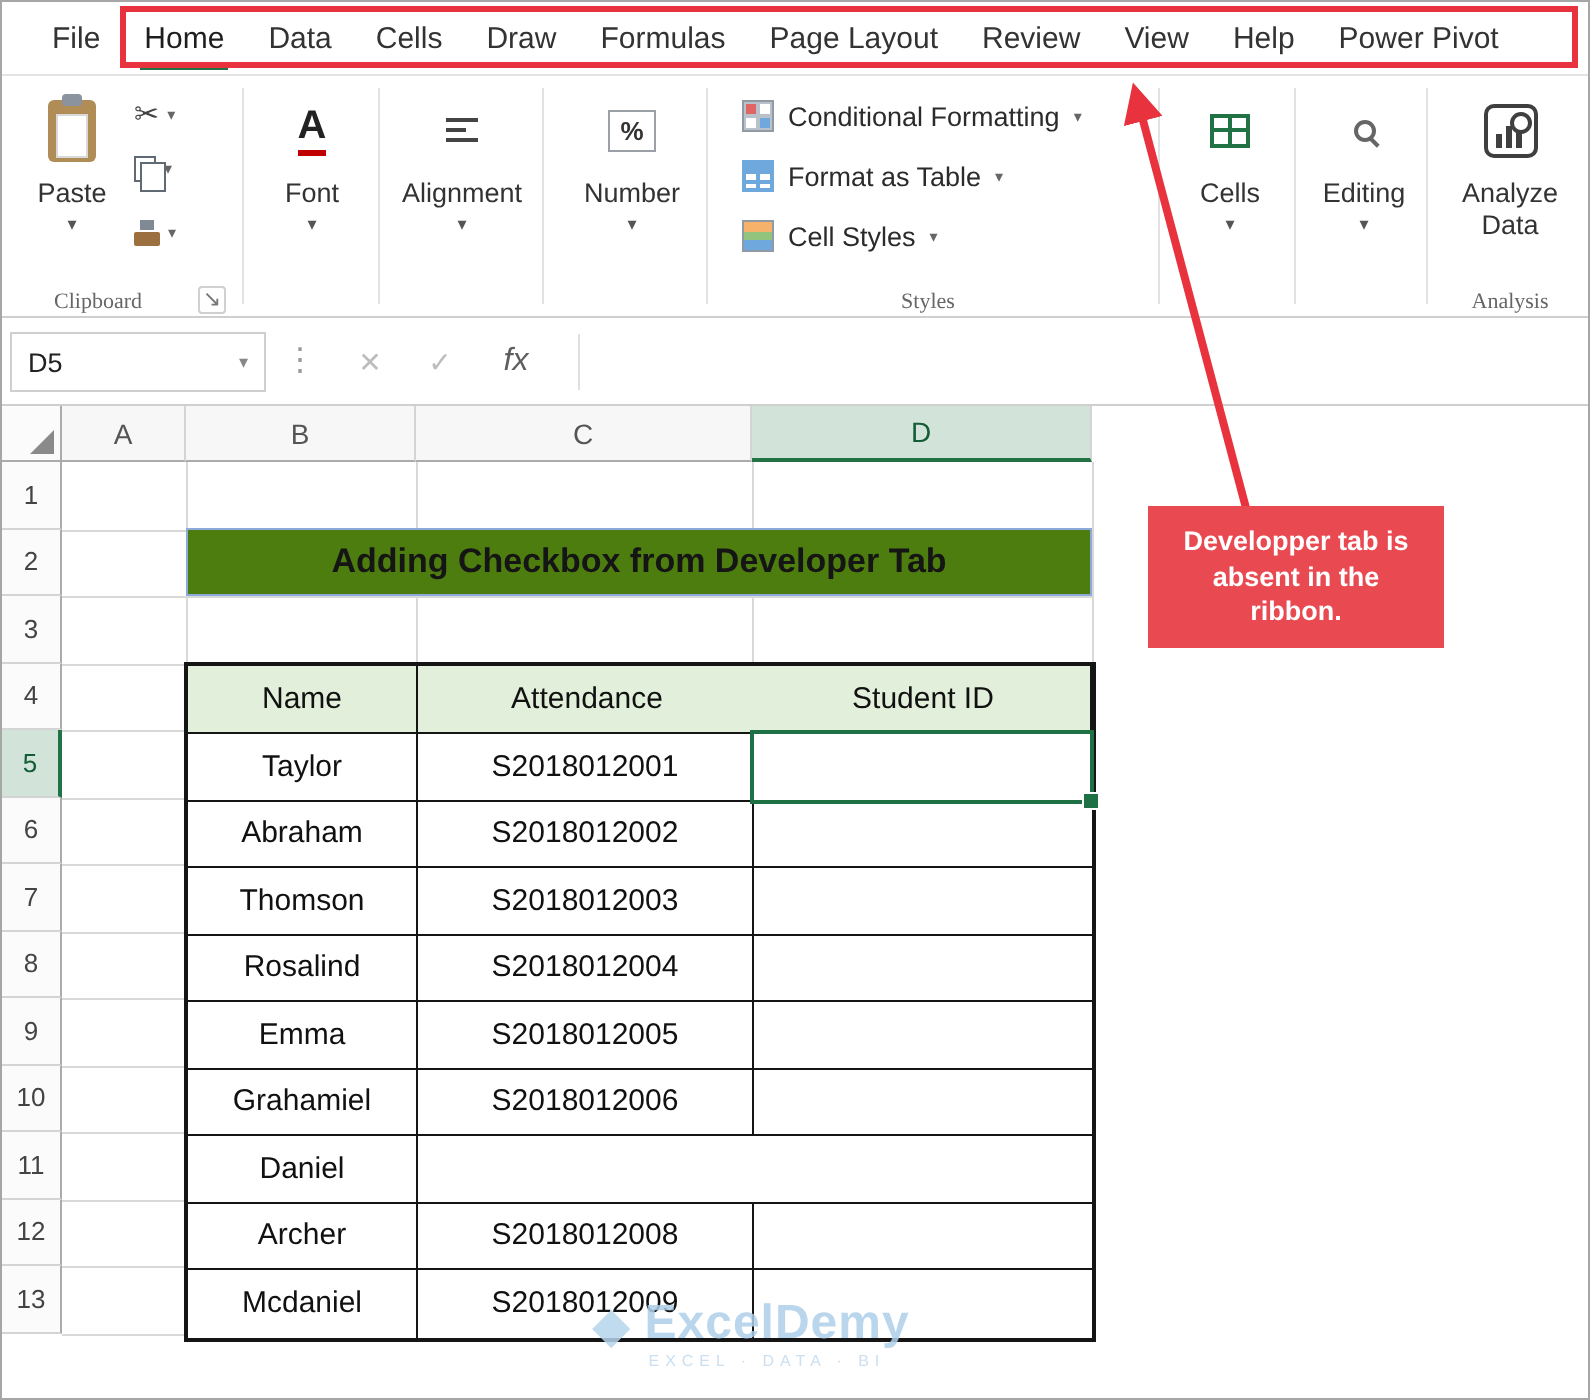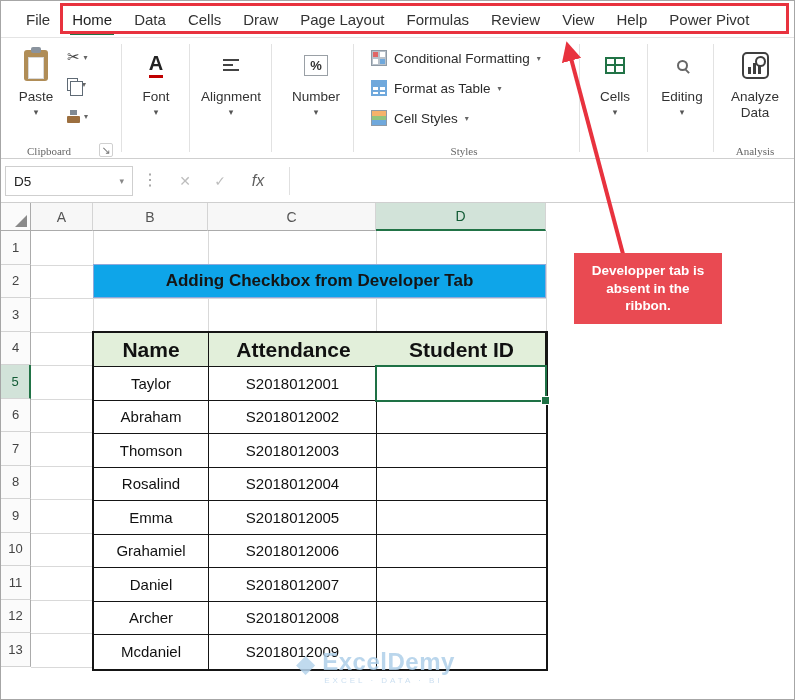--- a/index.html
+++ b/index.html
@@ -83,27 +83,27 @@
   .sheet{position:absolute;left:0;top:202px;width:795px;height:498px;background:#fff;overflow:hidden;z-index:1;}
   .corner{position:absolute;left:0;top:0;width:30px;height:28px;background:#fbfbfb;border-right:1px solid #ababab;border-bottom:1px solid #ababab;cursor:pointer;}
   .corner::after{content:"";position:absolute;right:3px;bottom:3px;border-style:solid;border-width:0 0 12px 12px;border-color:transparent transparent #8a8a8a transparent;}
   .colh{position:absolute;top:0;height:28px;background:#f7f7f7;display:flex;align-items:center;justify-content:center;font-size:14px;color:#555;border-right:1px solid #d4d4d4;border-bottom:1px solid #ababab;cursor:pointer;}
   .colh.sel{background:#d2e3d9;color:#135c36;border-bottom:2px solid #217346;}
   .rowh{position:absolute;left:0;width:30px;height:33.5px;background:#fbfbfb;display:flex;align-items:center;justify-content:center;font-size:13px;color:#444;border-right:1px solid #ababab;border-bottom:1px solid #d4d4d4;cursor:pointer;}
   .rowh.sel{background:#d2e3d9;color:#135c36;border-right:2px solid #217346;}
   .hline{position:absolute;left:30px;width:515px;height:1px;background:#d9d9d9;z-index:0;}
   .vline{position:absolute;top:28px;width:1px;height:436px;background:#d9d9d9;z-index:0;}
 
-  .title-banner{position:absolute;left:92px;top:61px;width:453px;height:34px;background:#0ea5e9;border:1px solid #8ea9db;display:flex;align-items:center;justify-content:center;font-size:17px;font-weight:bold;color:#151515;z-index:2;}
+  .title-banner{position:absolute;left:92px;top:61px;width:453px;height:34px;background:#4d7c0f;border:1px solid #8ea9db;display:flex;align-items:center;justify-content:center;font-size:17px;font-weight:bold;color:#151515;z-index:2;}
 
   .xtable{position:absolute;left:91px;top:128px;width:456px;border:2px solid #151515;background:#fff;z-index:2;}
   .trow{display:flex;height:33.5px;border-bottom:1.5px solid #151515;}
   .trow:last-child{border-bottom:none;}
   .trow.thead{height:34px;background:#e2efda;}
-  .trow.thead .tcell{font-weight:bold;font-size:21px;}
+  .trow.thead .tcell{font-weight:normal;font-size:15px;}
   .tcell{display:flex;align-items:center;justify-content:center;border-right:1.5px solid #151515;font-size:15px;color:#111;}
   .tcell.c0{width:115px;}.tcell.c1{width:168px;}.tcell.c2{flex:1;border-right:none;}
 
   .selbox{position:absolute;left:374px;top:162px;width:172px;height:37px;border:2px solid #1e7145;z-index:4;pointer-events:none;}
   .selbox::after{content:"";position:absolute;right:-5px;bottom:-5px;width:7px;height:7px;background:#1e7145;border:1.5px solid #fff;}
 
   
   .callout{position:absolute;left:573px;top:252px;width:148px;min-height:68px;background:#e94a52;color:#fff;font-weight:bold;font-size:13.5px;line-height:1.3;text-align:center;padding:9px 10px;z-index:9;}
   .arrow-layer{position:absolute;left:0;top:0;width:795px;height:700px;z-index:8;pointer-events:none;}
 
@@ -115,22 +115,22 @@
 </style>
 </head>
 <body>
 
 <div class="menubar" id="menu-tabs">
     <div class="tab">File</div>
     <div class="tab active">Home</div>
     <div class="tab">Data</div>
     <div class="tab">Cells</div>
     <div class="tab">Draw</div>
+    <div class="tab">Formulas</div>
     <div class="tab">Page Layout</div>
-    <div class="tab">Formulas</div>
     <div class="tab">Review</div>
     <div class="tab">View</div>
     <div class="tab">Help</div>
     <div class="tab">Power Pivot</div>
   </div>
 <div class="red-rect"></div>
 
 <div class="ribbon">
   <div class="vsep" style="left:120px"></div>
   <div class="vsep" style="left:188px"></div>
@@ -365,21 +365,20 @@
         <div class="tcell c1">S2018012005</div>
         <div class="tcell c2"></div>
       </div>
       <div class="trow">
         <div class="tcell c0">Grahamiel</div>
         <div class="tcell c1">S2018012006</div>
         <div class="tcell c2"></div>
       </div>
       <div class="trow">
         <div class="tcell c0">Daniel</div>
-        <div class="tcell c1">S2018012007</div>
         <div class="tcell c2"></div>
       </div>
       <div class="trow">
         <div class="tcell c0">Archer</div>
         <div class="tcell c1">S2018012008</div>
         <div class="tcell c2"></div>
       </div>
       <div class="trow">
         <div class="tcell c0">Mcdaniel</div>
         <div class="tcell c1">S2018012009</div>

